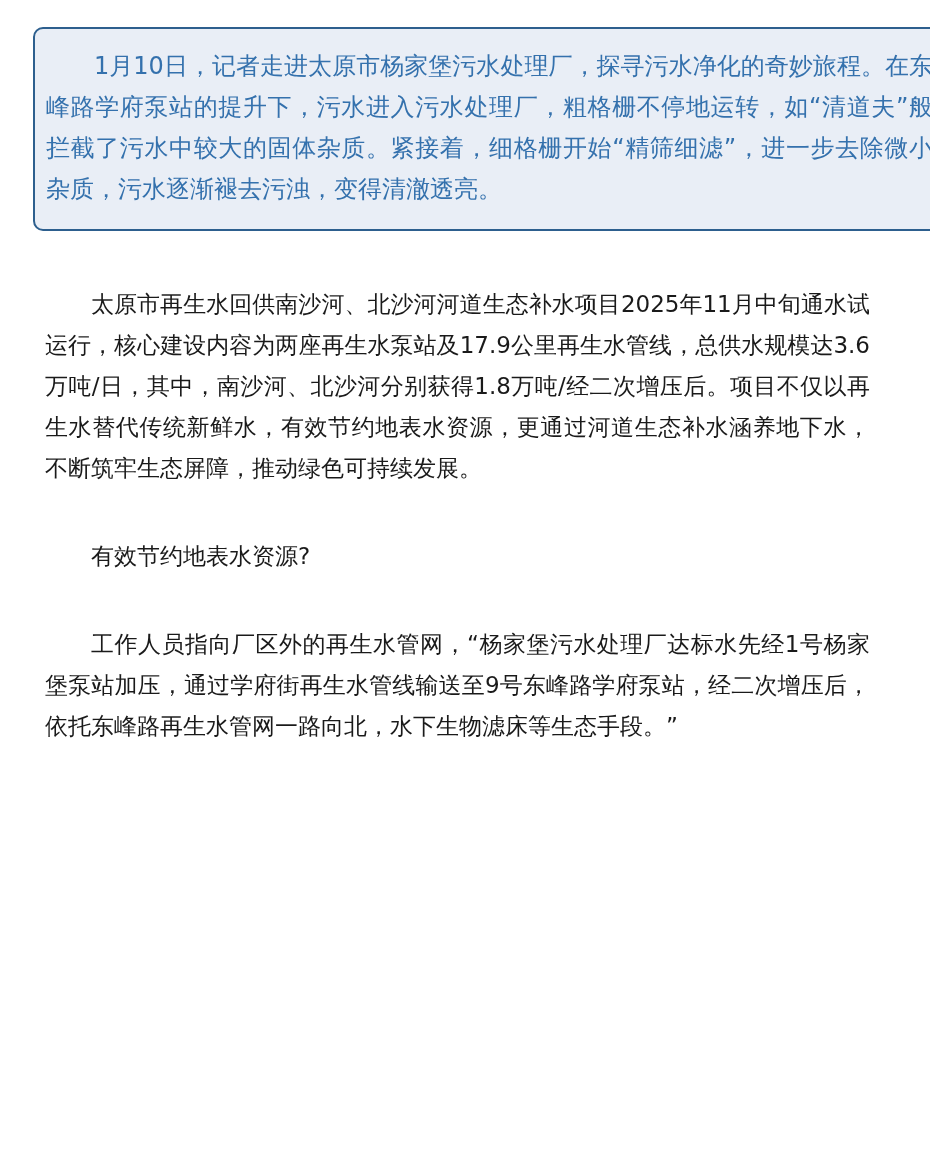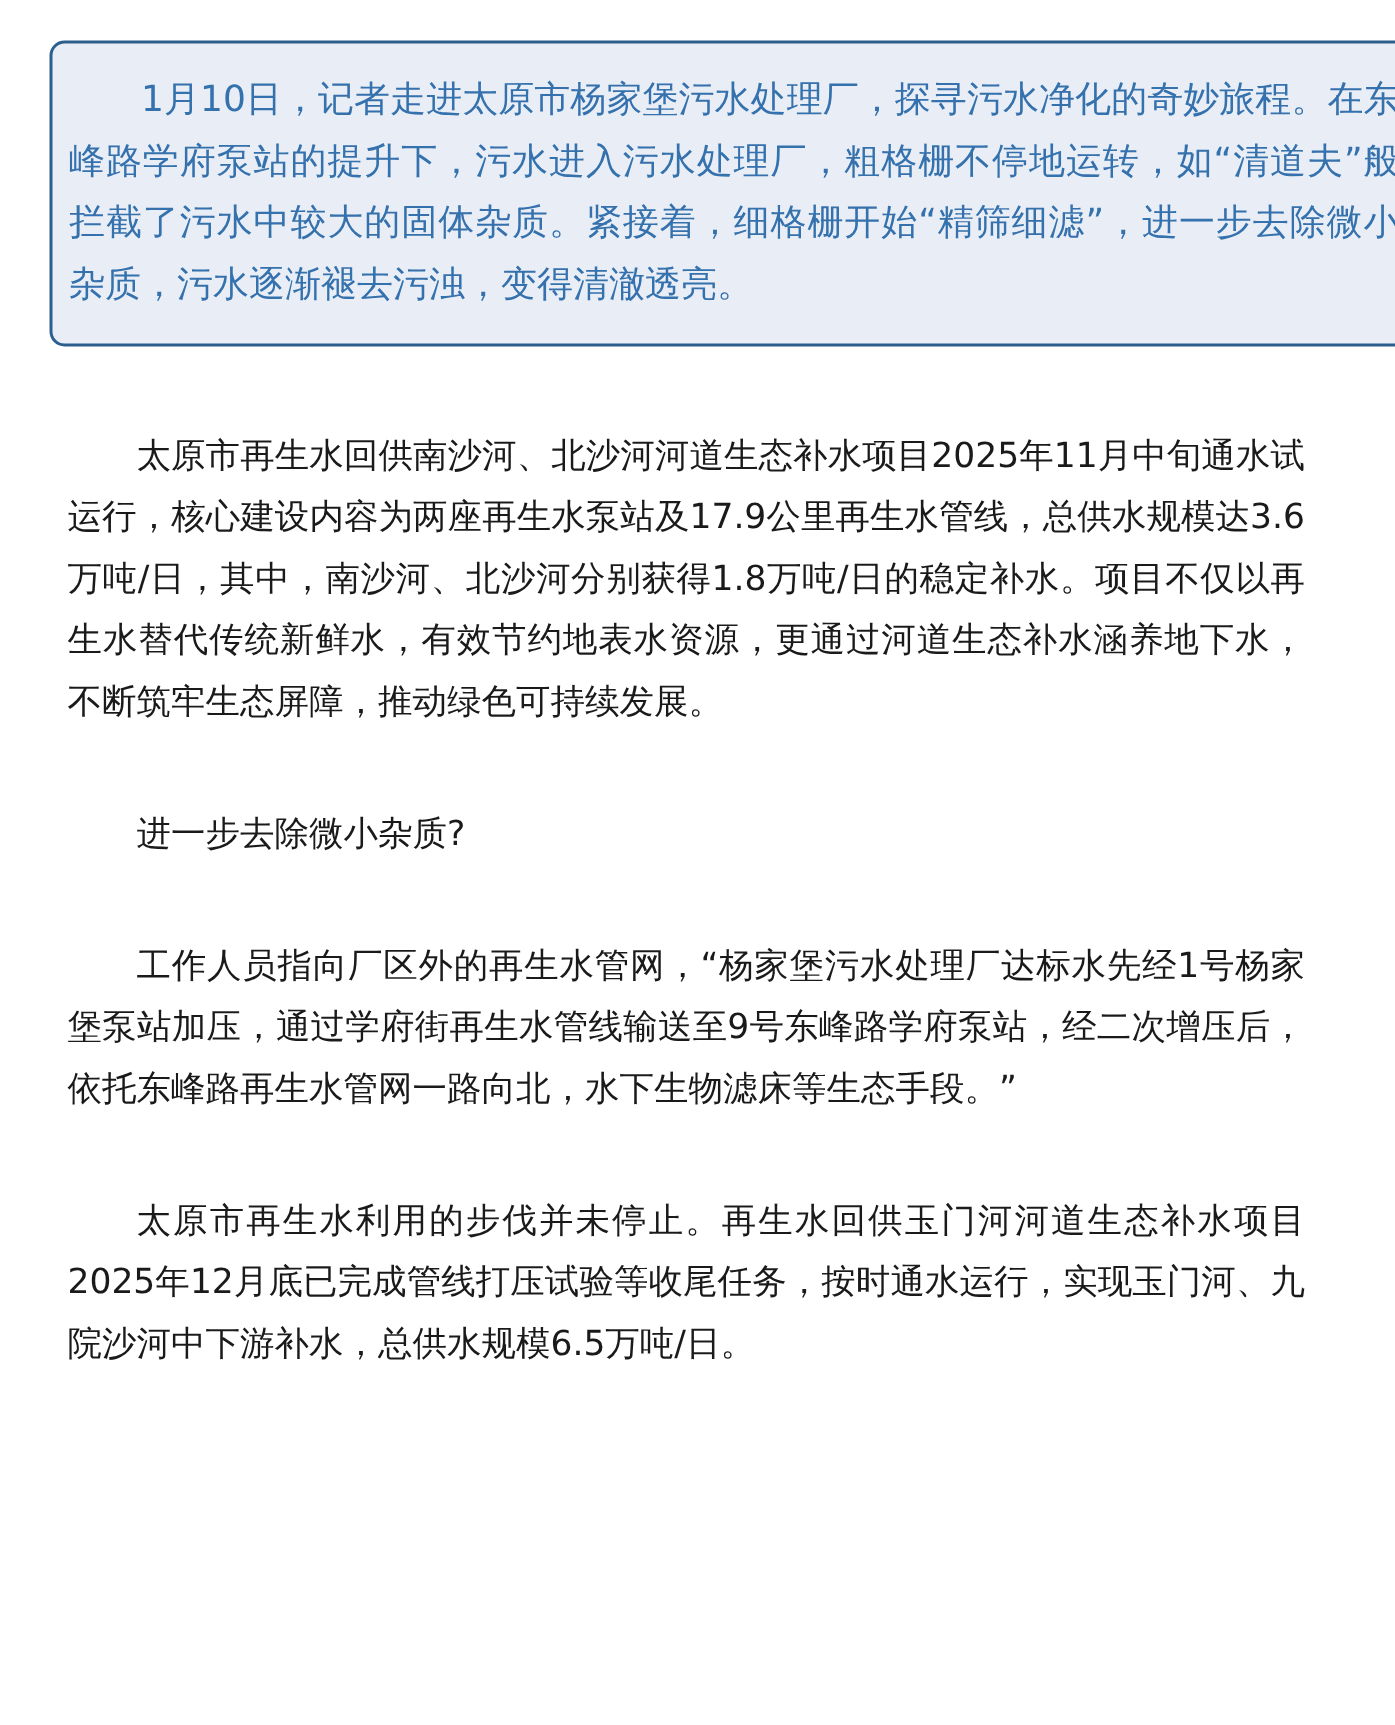--- a/index.html
+++ b/index.html
@@ -51,19 +51,18 @@
 </head>
 <body>
 
 <div class="page">
 
   <div class="lead-box">
     <p class="lead-text">1月10日，记者走进太原市杨家堡污水处理厂，探寻污水净化的奇妙旅程。在东峰路学府泵站的提升下，污水进入污水处理厂，粗格栅不停地运转，如“清道夫”般拦截了污水中较大的固体杂质。紧接着，细格栅开始“精筛细滤”，进一步去除微小杂质，污水逐渐褪去污浊，变得清澈透亮。</p>
   </div>
 
   <div class="content">
-    <p class="body-para">太原市再生水回供南沙河、北沙河河道生态补水项目2025年11月中旬通水试运行，核心建设内容为两座再生水泵站及17.9公里再生水管线，总供水规模达3.6万吨/日，其中，南沙河、北沙河分别获得1.8万吨/日的稳定补水。项目不仅以再生水替代传统新鲜水，有效节约地表水资源，更通过河道生态补水涵养地下水，不断筑牢生态屏障，推动绿色可持续发展。</p>
-    <p class="body-para">进一步去除微小杂质?</p>
+    <p class="body-para">太原市再生水回供南沙河、北沙河河道生态补水项目2025年11月中旬通水试运行，核心建设内容为两座再生水泵站及17.9公里再生水管线，总供水规模达3.6万吨/日，其中，南沙河、北沙河分别获得1.8万吨/经二次增压后。项目不仅以再生水替代传统新鲜水，有效节约地表水资源，更通过河道生态补水涵养地下水，不断筑牢生态屏障，推动绿色可持续发展。</p>
+    <p class="body-para">有效节约地表水资源?</p>
     <p class="body-para">工作人员指向厂区外的再生水管网，“杨家堡污水处理厂达标水先经1号杨家堡泵站加压，通过学府街再生水管线输送至9号东峰路学府泵站，经二次增压后，依托东峰路再生水管网一路向北，水下生物滤床等生态手段。”</p>
-    <p class="body-para">太原市再生水利用的步伐并未停止。再生水回供玉门河河道生态补水项目2025年12月底已完成管线打压试验等收尾任务，按时通水运行，实现玉门河、九院沙河中下游补水，总供水规模6.5万吨/日。</p>
   </div>
 
 </div>
 
 </body></html>

